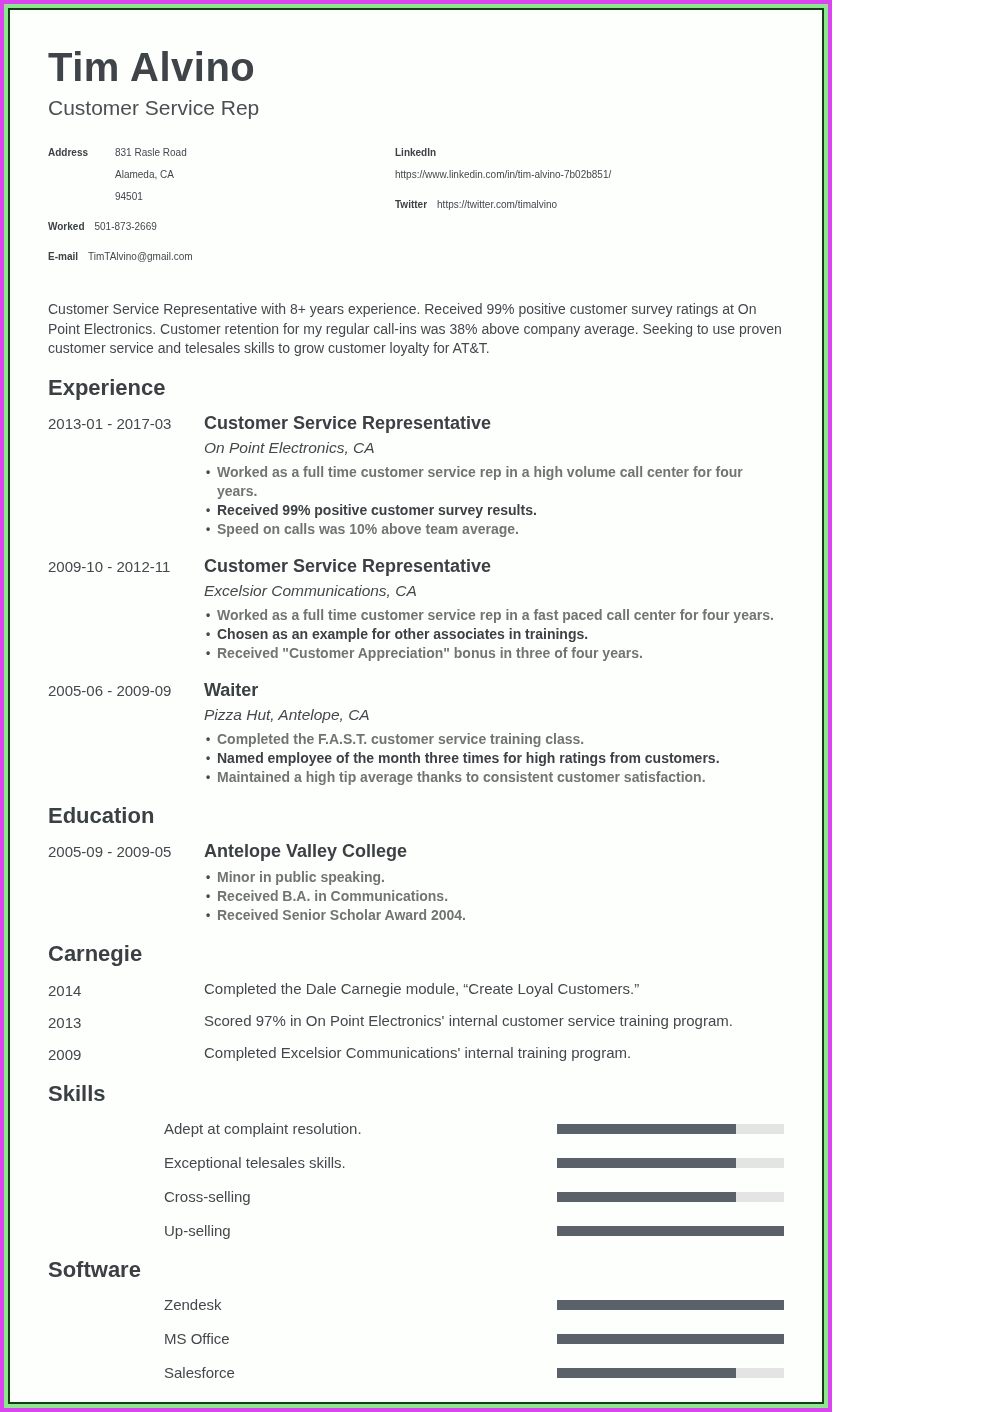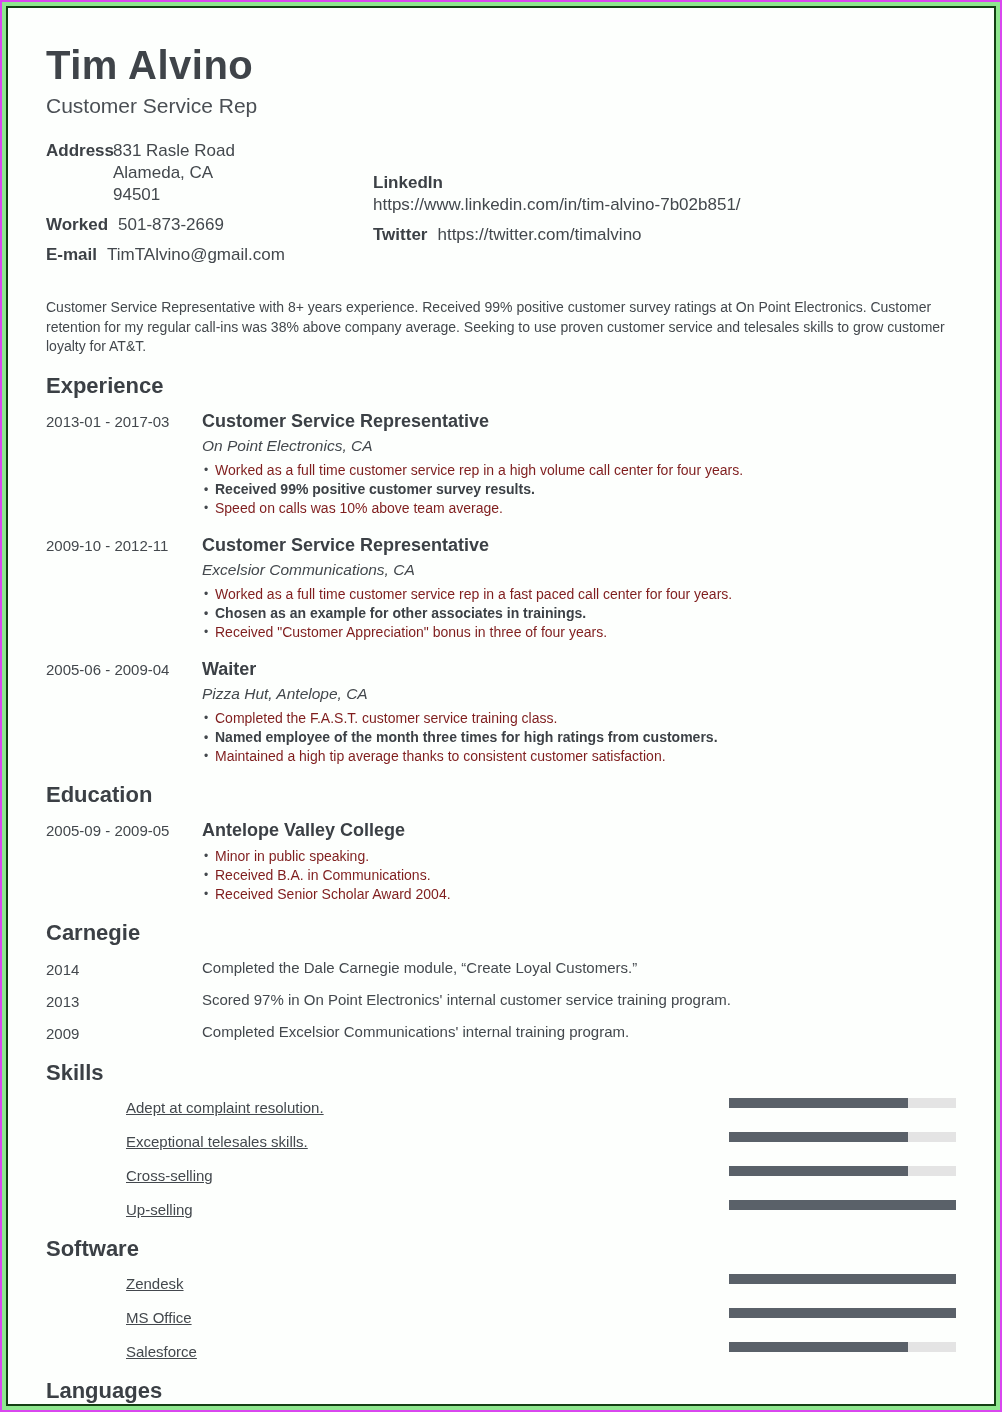--- a/index.html
+++ b/index.html
@@ -3,70 +3,70 @@
 <meta charset="utf-8">
 <style>
   * { box-sizing: border-box; }
   html, body { margin: 0; padding: 0; }
   body {
     width: 1002px; height: 1412px;
     font-family: "Liberation Sans", sans-serif;
     background: #ffffff;
   }
   .frame {
-    width: 1002px; height: 1412px;
-    border: 2px solid #d946ef;
+    width: 832px; height: 1412px;
+    border: 4px solid #d946ef;
     background: #8ee78e;
     padding: 4px;
   }
   .page {
     width: 100%; height: 100%;
     border: 2px solid #133f13;
     background: #fdfffd;
     padding: 36px 38px 0 38px;
     overflow: hidden;
     color: #43484d;
   }
   h1.name {
     margin: 0; font-size: 40px; line-height: 42px;
     font-weight: bold; color: #3f4449; letter-spacing: 0.5px;
   }
   .job-subtitle { font-size: 21px; line-height: 26px; color: #4a4f54; margin-top: 7px; }
-  .contact { display: flex; margin-top: 21px; font-size: 17px; line-height: 22px; }
+  .contact { display: flex; margin-top: 21px; font-size: 10px; line-height: 22px; gap: 20px; }
   .contact-left { width: 327px; flex-shrink: 0; }
-  .contact-right { flex: 1; margin-top: 32px; }
+  .contact-right { flex: 1; }
   .c-row { display: flex; margin-bottom: 8px; }
   .c-row.stacked { display: block; }
   .c-label { font-weight: bold; color: #3c4146; margin-right: 10px; }
   .addr-label { width: 57px; flex-shrink: 0; }
   .summary {
     margin: 24px 0 0 0; font-size: 14px; line-height: 19.5px; color: #43484d;
   }
   h2.section-heading {
     margin: 17px 0 14px 0; font-size: 22px; line-height: 23px;
     font-weight: bold; color: #3b4045;
   }
   .entry { display: flex; margin-bottom: 17px; }
   .dates { width: 156px; flex-shrink: 0; font-size: 15px; color: #43484d; padding-top: 2px; }
   .entry-body { flex: 1; }
   .entry-title { font-size: 18px; line-height: 21px; font-weight: bold; color: #3b4045; }
   .entry-company { font-size: 15.5px; font-style: italic; color: #43484d; margin-top: 5px; }
   ul.bullets { list-style: none; margin: 6px 0 0 0; padding: 0; }
   ul.bullets li {
-    font-size: 14px; line-height: 19px; color: #7f1d1d;
-    padding-left: 13px; position: relative;
+    font-size: 14px; line-height: 19px; color: #737373;
+    padding-left: 13px; position: relative; font-weight: bold;
   }
   ul.bullets li::before {
     content: "\2022"; position: absolute; left: 2px; top: 0;
     font-size: 12px; color: #43484d;
   }
   ul.bullets li.bold { font-weight: bold; color: #3c4146; }
   .t-row { display: flex; margin-bottom: 10px; font-size: 15px; line-height: 20px; }
   .t-text { flex: 1; }
-  .skill-row { display: flex; align-items: flex-start; margin-left: 80px; margin-bottom: 14px; height: 20px; text-decoration: underline; }
+  .skill-row { display: flex; align-items: center; margin-left: 116px; margin-bottom: 14px; height: 20px; }
   .skill-label { flex: 1; font-size: 15px; line-height: 20px; color: #43484d; }
   .bar { width: 227px; height: 10px; background: #e4e4e4; flex-shrink: 0; }
   .bar-fill { height: 100%; background: #5a6169; }
   .section { margin: 0; }
 </style>
 </head>
 <body>
 
 <div class="frame">
   <div class="page">
@@ -138,21 +138,21 @@
 
                 <li class="bold">Chosen as an example for other associates in trainings.</li>
 
                 <li>Received "Customer Appreciation" bonus in three of four years.</li>
 
             </ul>
           </div>
         </div>
 
         <div class="entry">
-          <div class="dates">2005-06 - 2009-04</div>
+          <div class="dates">2005-06 - 2009-09</div>
           <div class="entry-body">
             <div class="entry-title">Waiter</div>
             <div class="entry-company">Pizza Hut, Antelope, CA</div>
             <ul class="bullets">
 
                 <li>Completed the F.A.S.T. customer service training class.</li>
 
                 <li class="bold">Named employee of the month three times for high ratings from customers.</li>
 
                 <li>Maintained a high tip average thanks to consistent customer satisfaction.</li>

